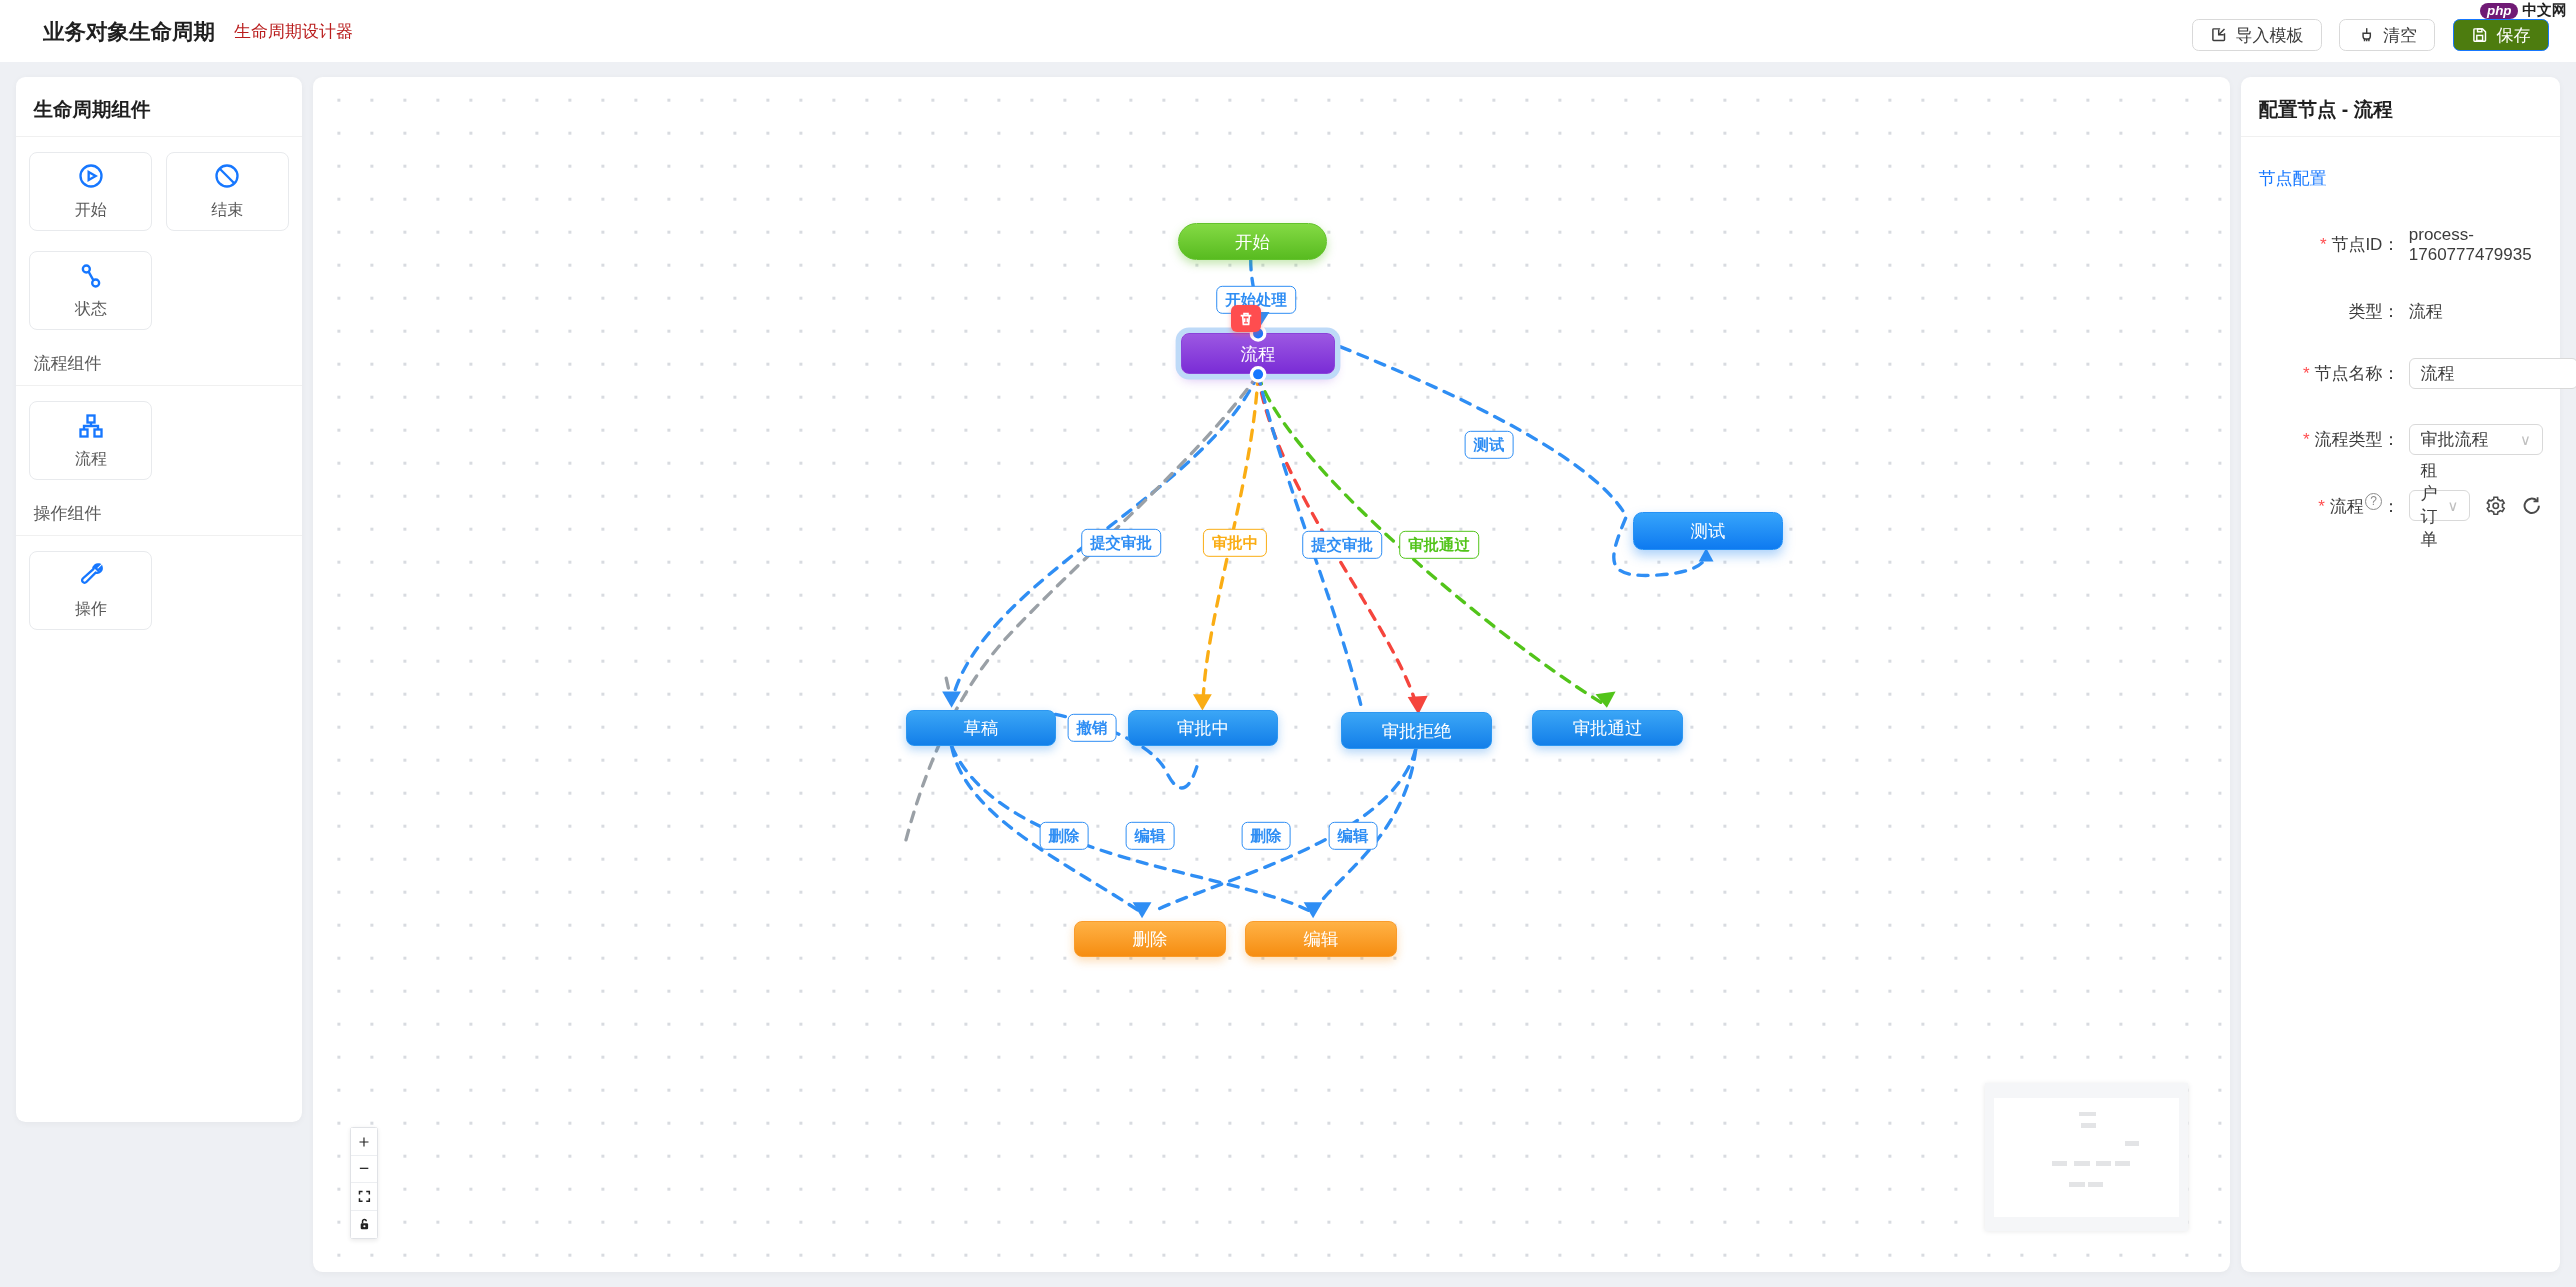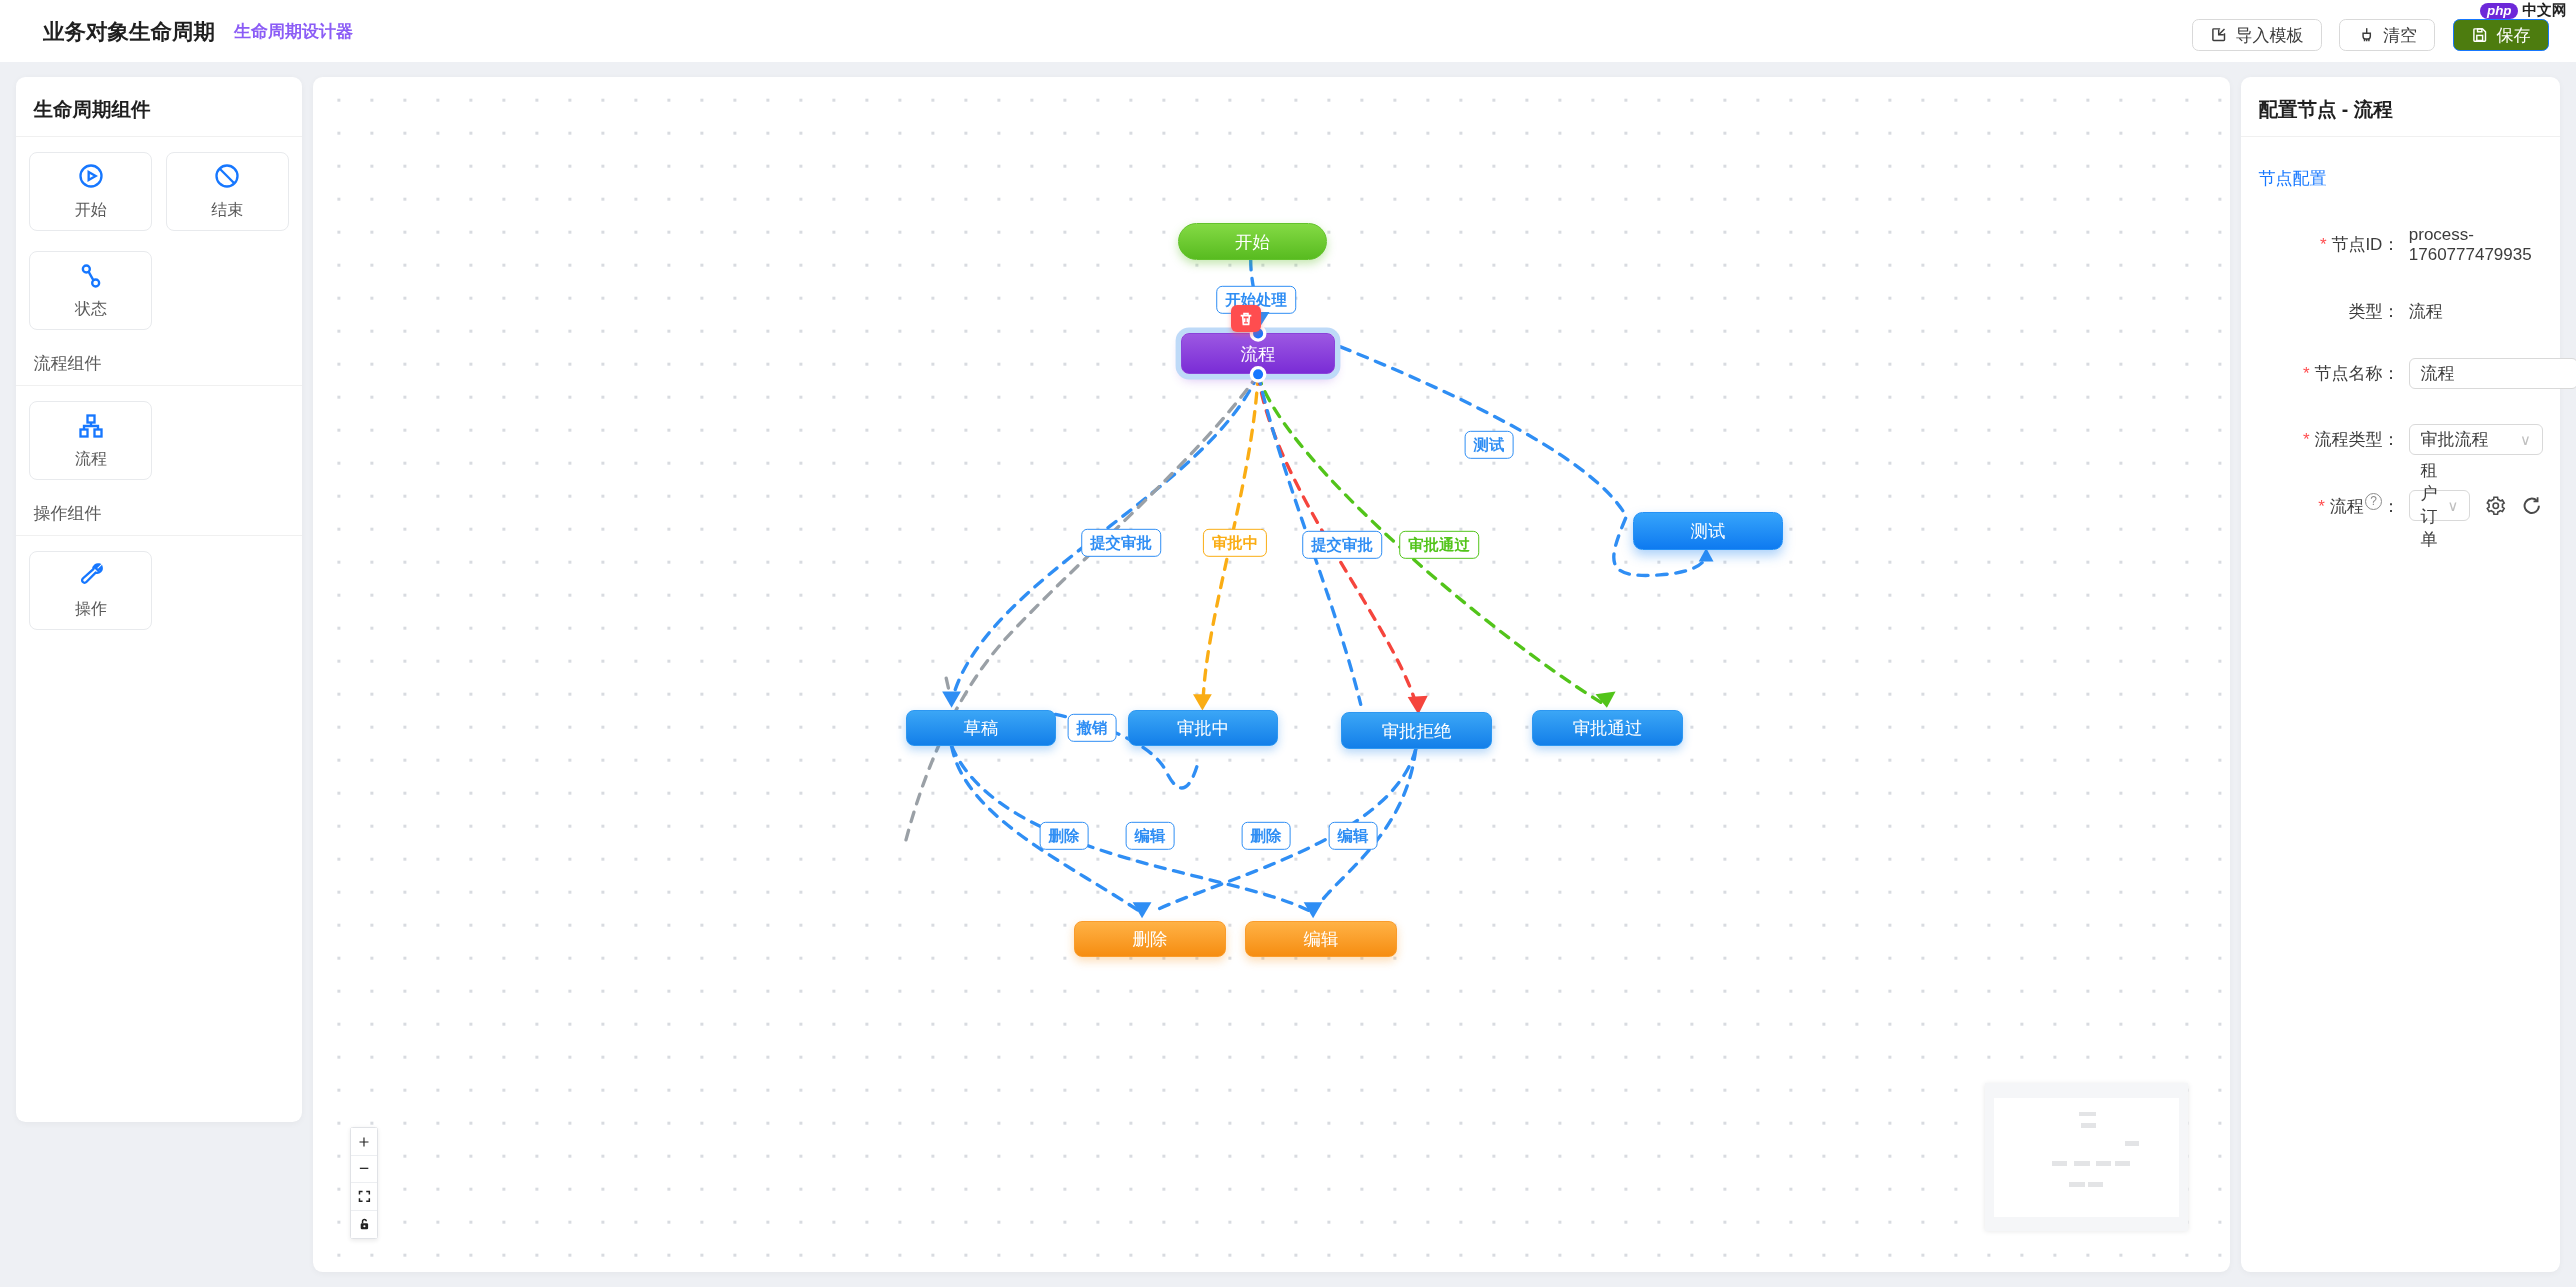--- a/index.html
+++ b/index.html
@@ -4,29 +4,29 @@
 <style>
   * { margin:0; padding:0; box-sizing:border-box; }
   html,body { width:2576px; height:1287px; overflow:hidden;
     font-family:"Liberation Sans","DejaVu Sans",sans-serif;
     background:#eef0f4; color:#333; }
 
   
   .header { position:absolute; left:0; top:0; width:2576px; height:62px;
     background:#fff; display:flex; align-items:center; padding:0 27px 0 43px; }
   .header h1 { font-size:21.5px; font-weight:bold; color:#1f1f1f; }
-  .header .subtitle { font-size:17px; color:#8b5cf6; margin-left:19px;font-weight:bold; }
+  .header .subtitle { font-size:17px; color:#b91c1c; margin-left:19px; }
   .header .spacer { flex:1; }
   .hbtn { display:inline-flex; align-items:center; gap:8px; height:32px;
     padding:0 17.4px; border:0.7px solid #d9d9d9; border-radius:6.7px; background:#fff;
     font-size:17px; color:#3c3c3c; margin-left:17.4px; cursor:pointer;margin-top:8px; }
   .hbtn svg { width:17.4px; height:17.4px; }
   .hbtn.primary { background:#4d7c0f; border-color:#1677ff; color:#fff; }
   .watermark { position:absolute; right:9.4px; top:1.3px; display:flex; align-items:center; gap:4px; }
-  .watermark .php { background:#6d28d9; color:#fff; font-weight:bold; font-style:italic;
+  .watermark .php { background:#701a75; color:#fff; font-weight:bold; font-style:italic;
     font-size:13.4px; padding:0.7px 6.7px; border-radius:9.4px; }
   .watermark .site { font-size:14.8px; font-weight:bold; color:#222; }
 
   
   .panel { position:absolute; background:#fff; border-radius:9.4px;
     box-shadow:0 1.3px 6.7px rgba(0,0,0,.04); }
   .sidebar { left:16px; top:77px; width:286px; height:1045px; }
   .canvas  { left:313px; top:77px; width:1917px; height:1195px; overflow:hidden;
     background-color:#fff;
     background-image:radial-gradient(circle,#d8dbe0 1.5px,transparent 1.9px);

